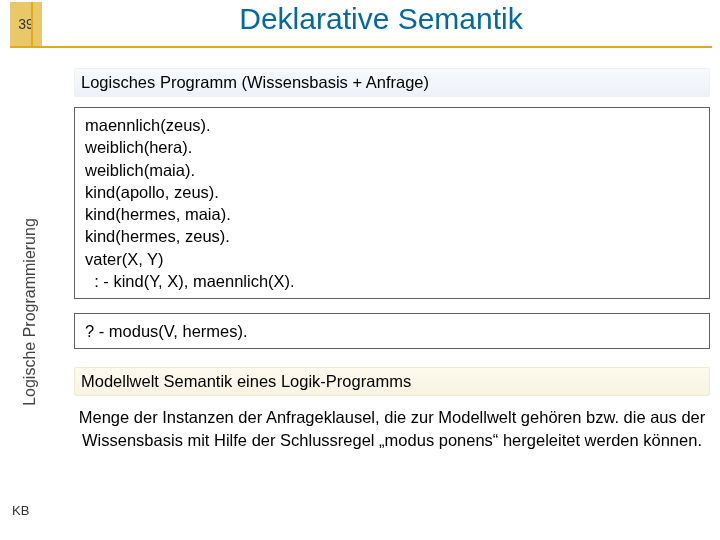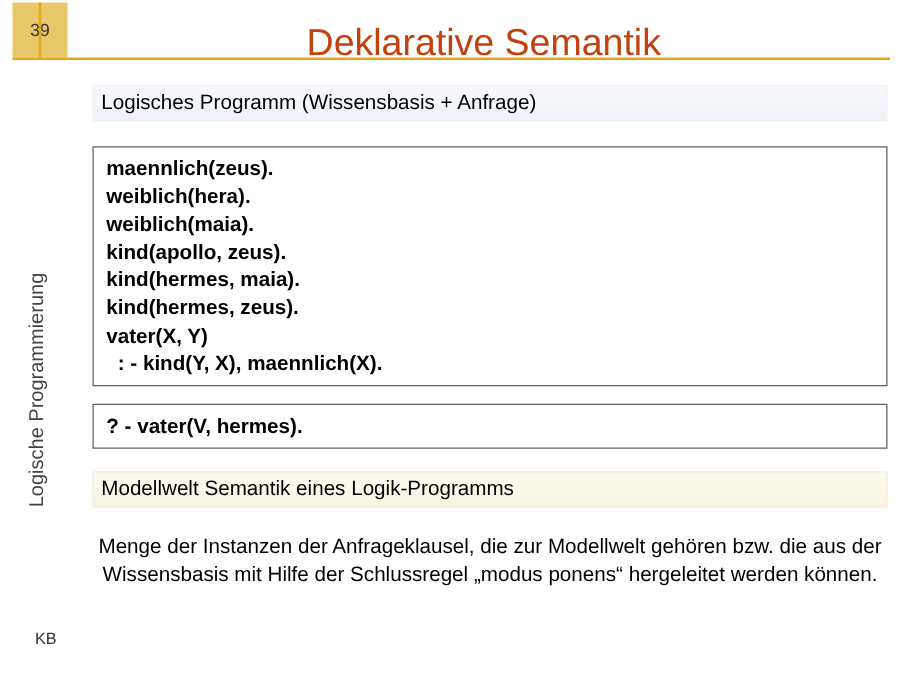--- a/index.html
+++ b/index.html
@@ -11,38 +11,38 @@
     color: #000;
     position: relative;
     overflow: hidden;
   }
   .header {
     display: flex;
     align-items: flex-start;
     height: 58px;
   }
   .page-number-box {
-    width: 44px;
+    width: 32px;
     height: 44px;
     background: #e8c868;
     display: flex;
     align-items: center;
     justify-content: center;
     font-size: 14px;
     color: #333;
     margin-left: 10px;
     margin-top: 2px;
   }
   .title {
     flex: 1;
     text-align: center;
     font-size: 30px;
-    color: #c2410c;
+    color: #0369a1;
     font-weight: normal;
-    padding-top: 18px;
+    padding-top: 2px;
     font-family: Verdana, Arial, sans-serif;
   }
   .header-underline {
     position: absolute;
     top: 46px;
     left: 10px;
     right: 8px;
     height: 2px;
     background: #e5a818;
   }
@@ -69,54 +69,53 @@
     transform: rotate(-90deg);
     transform-origin: center;
     font-size: 16px;
     color: #444;
     white-space: nowrap;
     width: 200px;
     text-align: center;
   }
   .kb-label {
     position: absolute;
-    left: 28px;
+    left: 12px;
     bottom: 22px;
     font-size: 13px;
     color: #333;
   }
   .content {
     position: absolute;
     left: 74px;
     right: 10px;
     top: 10px;
   }
   .section-heading {
     font-size: 16.5px;
     color: #000;
     padding: 4px 6px;
     background: linear-gradient(to bottom, #f7f9fc, #eef2f8);
     border: 1px solid #eef0f4;
     border-radius: 2px;
-    margin-bottom: 20px;
+    margin-bottom: 10px;
   }
   .section-heading.yellowish {
     background: linear-gradient(to bottom, #fdfaef, #f8f3e1);
     border-color: #f0ead2;
   }
   .code-box {
     border: 1px solid #606060;
     padding: 6px 10px;
     font-size: 16.5px;
     line-height: 1.35;
     font-family: Arial, sans-serif;
     white-space: pre;
     margin-bottom: 14px;
     background: #fff;
-    font-weight: bold;
   }
   .code-box.small-gap { margin-bottom: 18px; }
   .explain {
     font-size: 16.5px;
     line-height: 1.35;
     padding: 0 2px;
     text-align: center;
   }
 </style>
 </head>
@@ -141,20 +140,20 @@
 
     <div class="code-box">maennlich(zeus).
 weiblich(hera).
 weiblich(maia).
 kind(apollo, zeus).
 kind(hermes, maia).
 kind(hermes, zeus).
 vater(X, Y)
   : - kind(Y, X), maennlich(X).</div>
 
-    <div class="code-box small-gap">? - vater(V, hermes).</div>
+    <div class="code-box small-gap">? - modus(V, hermes).</div>
 
     <div class="section-heading yellowish">Modellwelt Semantik eines Logik-Programms</div>
 
     <div class="explain">Menge der Instanzen der Anfrageklausel, die zur Modellwelt gehören bzw. die aus der Wissensbasis mit Hilfe der Schlussregel „modus ponens“ hergeleitet werden können.</div>
 
   </div>
 </div>
 
 </body></html>

